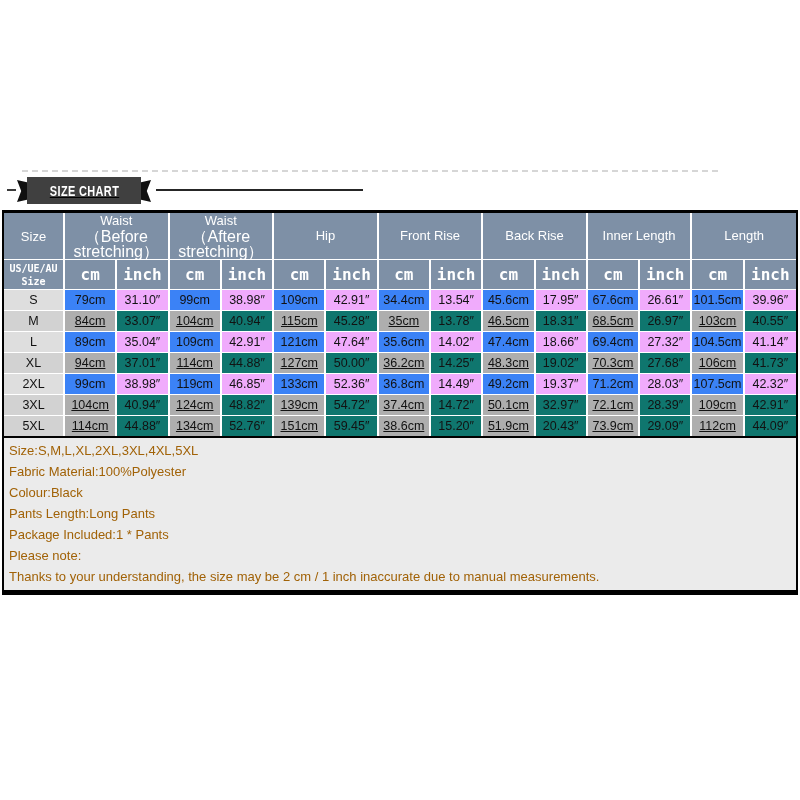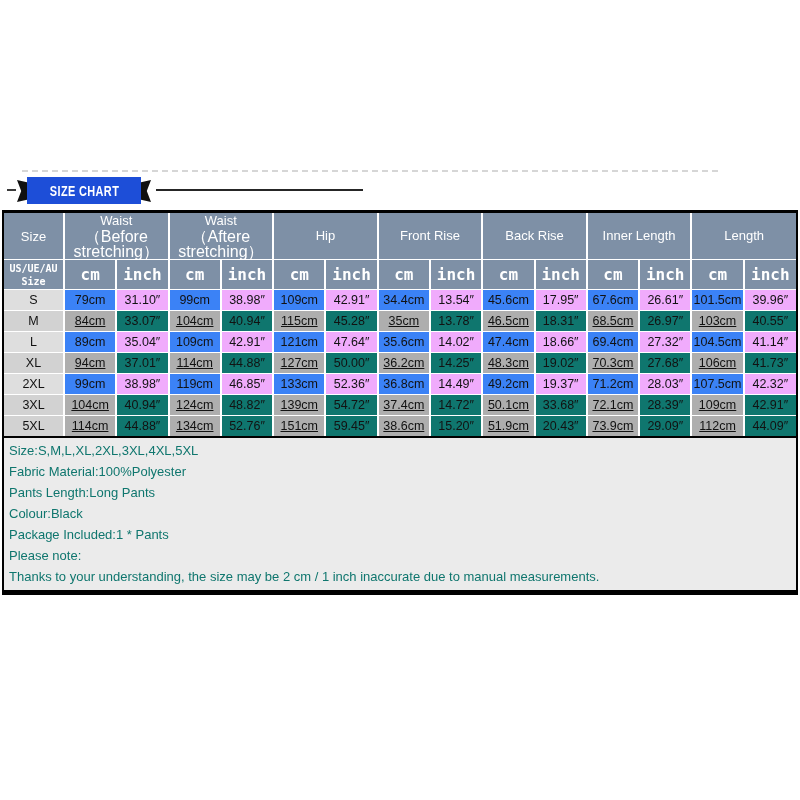--- a/index.html
+++ b/index.html
@@ -10,22 +10,22 @@
 
   
   .dashed-divider { position:absolute; left:22px; top:170px; width:696px; height:0;
     border-top:2px dashed #d6d6d6; }
 
   
   .dash-left  { position:absolute; left:7px;  top:189px; width:9px;  height:2px; background:#3a3a3a; }
   .fold-left  { position:absolute; left:17px; top:180px; width:10px; height:22px; background:#101010;
     -webkit-clip-path:polygon(0 0,100% 10%,100% 90%,0 100%,42% 50%);
     clip-path:polygon(0 0,100% 10%,100% 90%,0 100%,42% 50%); }
-  .ribbon     { position:absolute; left:27px; top:177px; width:114px; height:27px; background:#1d4ed8;
-    display:flex; align-items:center; justify-content:center; }
+  .ribbon     { position:absolute; left:27px; top:177px; width:114px; height:27px; background:#404040;
+    display:flex; align-items:center; justify-content:center;text-decoration:underline; }
   .ribbon span { color:#ffffff; font-size:14px; font-weight:bold; letter-spacing:.5px;
     transform:scaleX(.78); white-space:nowrap; }
   .fold-right { position:absolute; left:141px; top:180px; width:10px; height:22px; background:#101010;
     -webkit-clip-path:polygon(100% 0,0 10%,0 90%,100% 100%,58% 50%);
     clip-path:polygon(100% 0,0 10%,0 90%,100% 100%,58% 50%); }
   .line-right { position:absolute; left:156px; top:189px; width:207px; height:2px; background:#262626; }
 
   
   .box { position:absolute; left:2px; top:210px; width:792px;
     border:2px solid #000; border-top-width:3px; border-bottom-width:5px; background:#fff; }
@@ -54,21 +54,21 @@
   tr.even .cm-cell   { background:#aeaeae;text-decoration:underline; }
   tr.even .inch-cell { background:#0f766e; }
 
   
   .box tr > *:first-child { border-left:0; }
   .box tr > *:last-child  { border-right:0; }
   .box thead tr:first-child > * { border-top:0; }
   .box tbody tr:last-child > *  { border-bottom:0; }
 
   .notes { border-top:2px solid #000; background:#ebebeb; padding:2px 4px 3px 5px; }
-  .notes p { margin:0; height:21px; line-height:21px; font-size:13px; color:#0f766e; white-space:nowrap; }
+  .notes p { margin:0; height:21px; line-height:21px; font-size:13px; color:#a16207; white-space:nowrap; }
 </style>
 </head>
 <body>
 
 <div class="page">
 
   <div class="dashed-divider"></div>
 
   <div class="dash-left"></div>
   <div class="fold-left"></div>
@@ -227,21 +227,21 @@
             <td class="size-cell">3XL</td>
             <td class="cm-cell">104cm</td>
             <td class="inch-cell">40.94″</td>
             <td class="cm-cell">124cm</td>
             <td class="inch-cell">48.82″</td>
             <td class="cm-cell">139cm</td>
             <td class="inch-cell">54.72″</td>
             <td class="cm-cell">37.4cm</td>
             <td class="inch-cell">14.72″</td>
             <td class="cm-cell">50.1cm</td>
-            <td class="inch-cell">33.68″</td>
+            <td class="inch-cell">32.97″</td>
             <td class="cm-cell">72.1cm</td>
             <td class="inch-cell">28.39″</td>
             <td class="cm-cell">109cm</td>
             <td class="inch-cell">42.91″</td>
           </tr>
           <tr class="even">
             <td class="size-cell">5XL</td>
             <td class="cm-cell">114cm</td>
             <td class="inch-cell">44.88″</td>
             <td class="cm-cell">134cm</td>
@@ -256,20 +256,20 @@
             <td class="inch-cell">29.09″</td>
             <td class="cm-cell">112cm</td>
             <td class="inch-cell">44.09″</td>
           </tr>
         </tbody>
     </table>
 
     <div class="notes">
       <p>Size:S,M,L,XL,2XL,3XL,4XL,5XL</p>
       <p>Fabric Material:100%Polyester</p>
+      <p>Colour:Black</p>
       <p>Pants Length:Long Pants</p>
-      <p>Colour:Black</p>
       <p>Package Included:1 * Pants</p>
       <p>Please note:</p>
       <p>Thanks to your understanding, the size may be 2 cm / 1 inch inaccurate due to manual measurements.</p>
     </div>
   </div>
 </div>
 
 </body></html>

